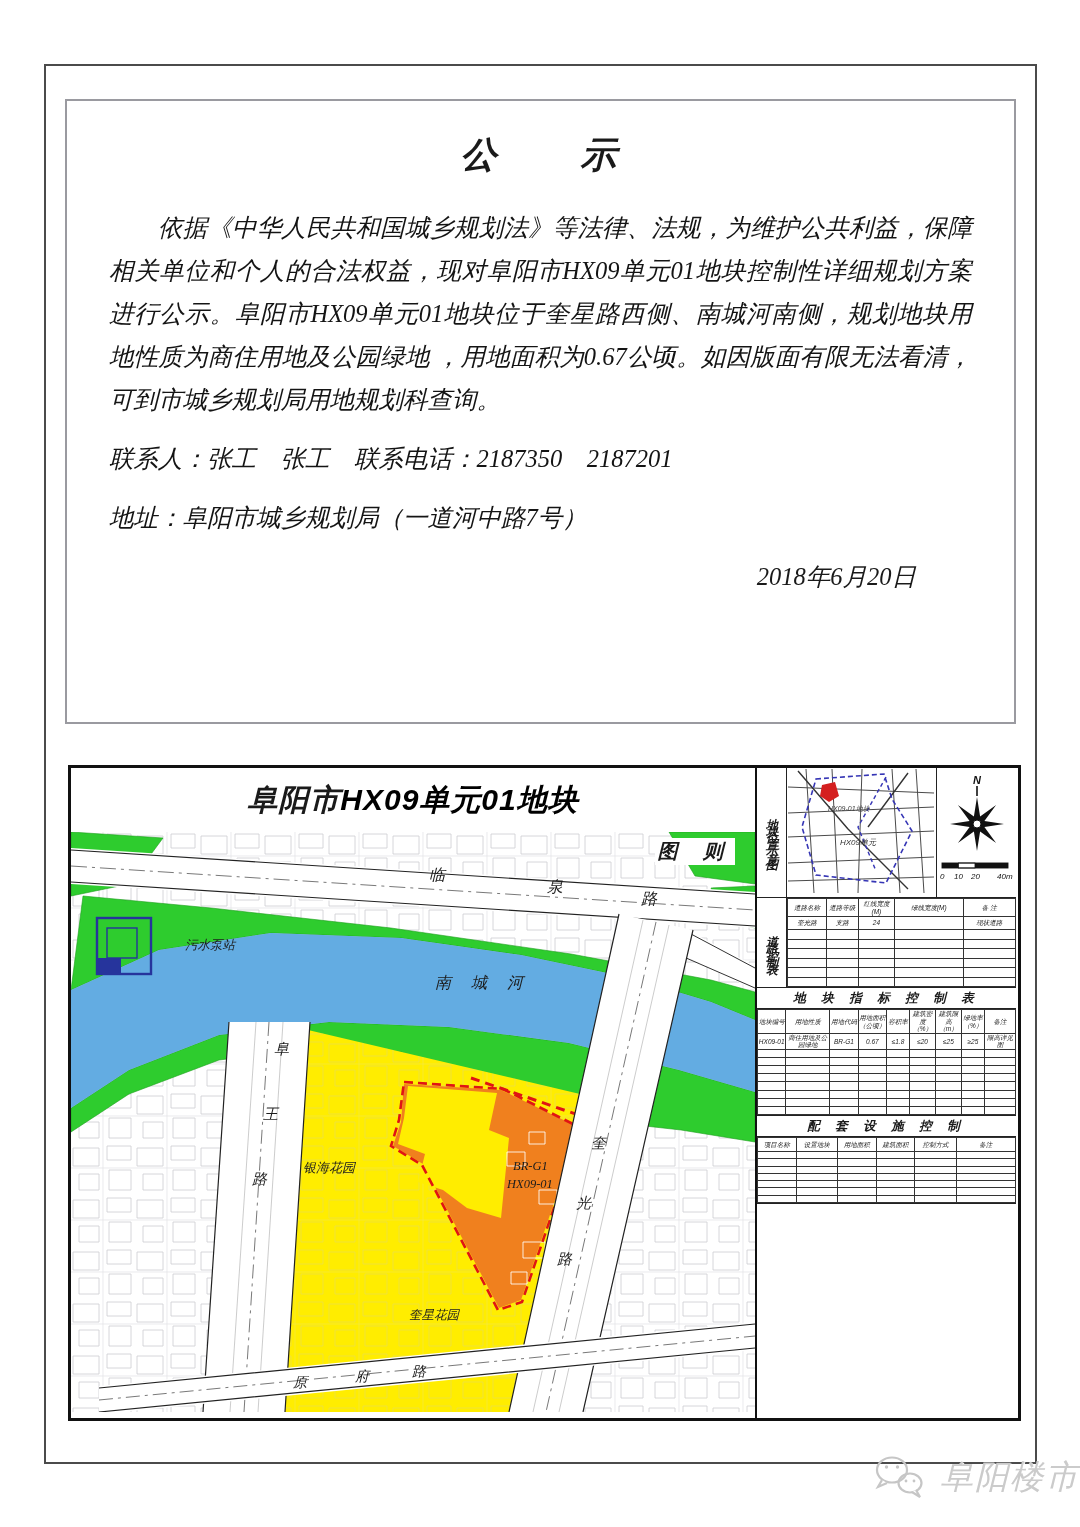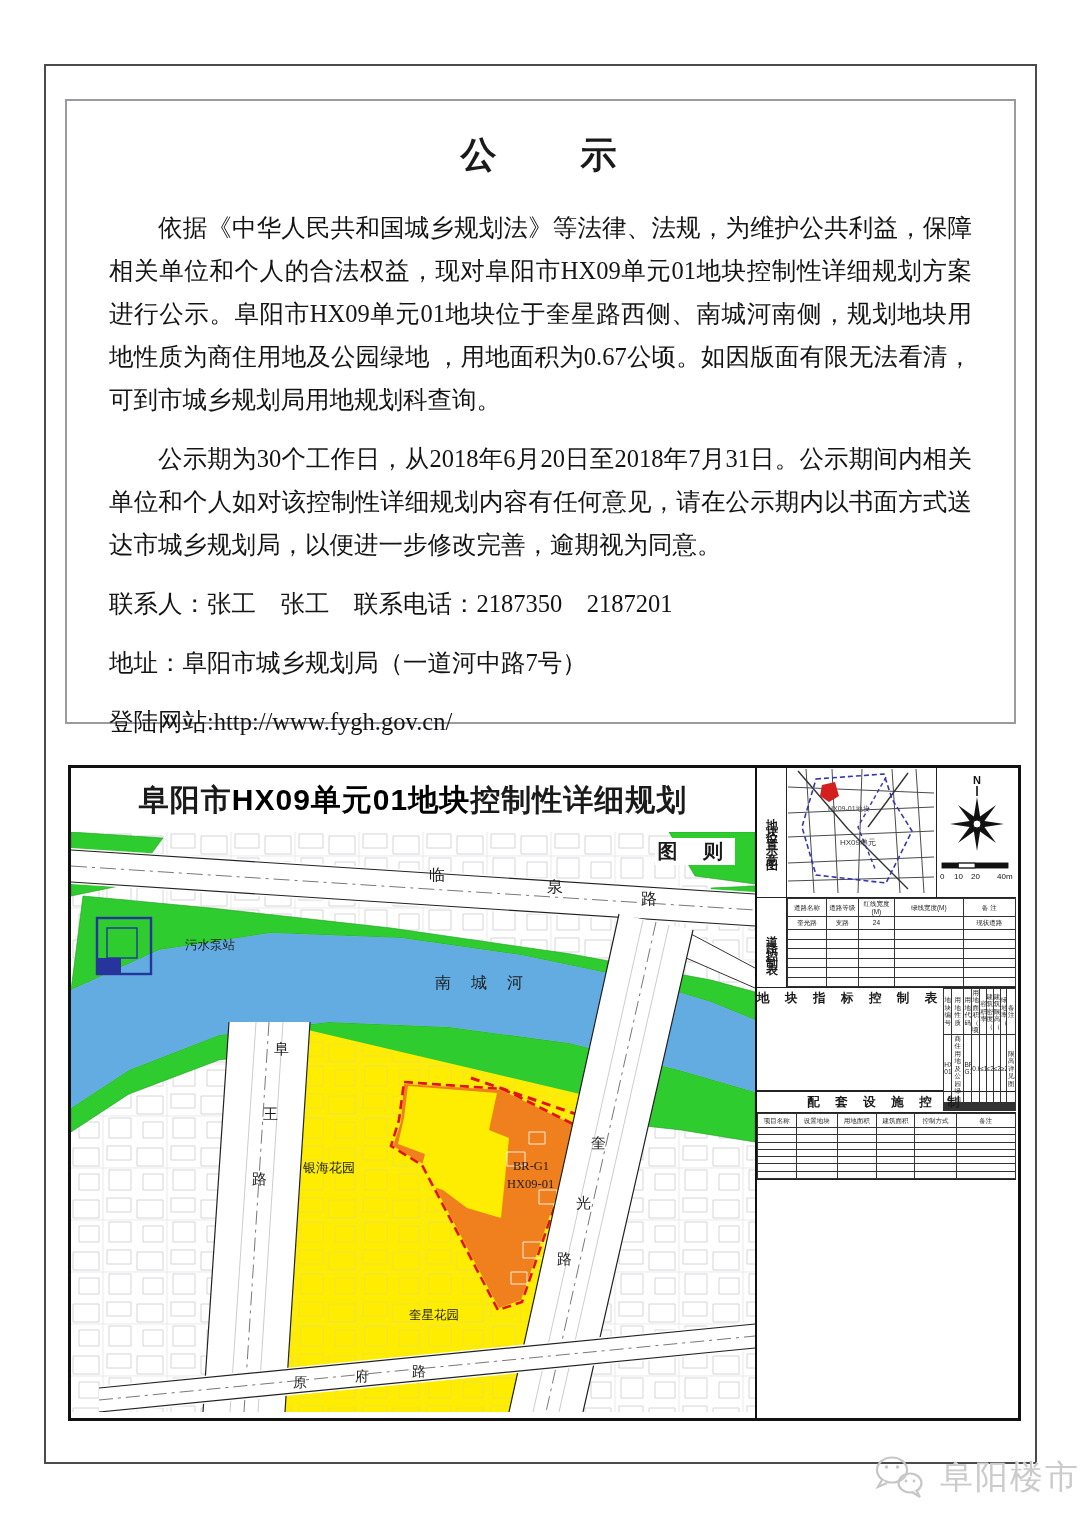--- a/index.html
+++ b/index.html
@@ -1,17 +1,17 @@
 <!DOCTYPE html>
 <html><head>
 <meta charset="utf-8">
 <style>
   html,body{margin:0;padding:0;background:#fff;}
   .page{position:relative;width:1080px;height:1527px;background:#fff;overflow:hidden;
-        font-family:"Liberation Sans","DejaVu Sans",sans-serif;color:#1a1a1a;}
+        font-family:"Liberation Sans","DejaVu Sans",sans-serif;color:#1a1a1a;font-style:italic;}
   .outer-frame{position:absolute;left:44px;top:64px;width:989px;height:1396px;
         border:2px solid #4b4b4b;background:#fff;}
   
   .notice-box{position:absolute;left:65px;top:99px;width:951px;height:625px;
         border:2px solid #9a9aa0;background:#fff;box-sizing:border-box;
         font-family:"Liberation Serif","DejaVu Serif",serif;}
   .notice-inner{padding:0 26px;}
   .notice-title{margin-top:30px;text-align:center;font-size:36px;font-weight:bold;letter-spacing:4px;}
   .notice-p{font-size:24.5px;line-height:43px;text-align:justify;margin:16px;color:#141414;}
   .indent{text-indent:2em;}
@@ -25,21 +25,21 @@
         font-size:30px;font-weight:bold;letter-spacing:1px;}
   .map-title .red{color:#000000;}
   .tuze{position:absolute;top:70px;right:20px;font-size:20px;font-weight:bold;letter-spacing:10px;
         background:#fff;padding:0 2px;z-index:5;}
   .map-svg{display:block;}
   
   .side-panel{width:259px;display:flex;flex-direction:column;font-size:8px;}
   .prow{display:flex;border-bottom:1.5px solid #222;box-sizing:border-box;}
   .rowA{height:130px;}
   .rowB{height:90px;}
-  .rowC{height:104px;flex-direction:row;}
+  .rowC{height:128px;flex-direction:column;}
   .rowD{height:88px;flex-direction:column;}
   .rowE{flex:1;border-bottom:none;}
   .strip-v{width:29px;border-right:1px solid #222;display:flex;align-items:center;justify-content:center;
         writing-mode:vertical-rl;text-orientation:upright;font-size:12px;font-weight:bold;letter-spacing:7px;}
   .inset-wrap{width:150px;border-right:1px solid #222;box-sizing:border-box;padding:1px;}
   .compass-col{flex:1;display:flex;flex-direction:column;align-items:center;padding-top:4px;}
   .ptbl{border-collapse:collapse;width:100%;height:100%;table-layout:fixed;}
   .ptbl th,.ptbl td{border:1px solid #333;padding:0;text-align:center;vertical-align:middle;
         font-weight:normal;font-size:6.5px;line-height:1.15;overflow:hidden;color:#222;}
   .tbl-title{text-align:center;font-weight:bold;letter-spacing:6px;font-size:12.5px;
@@ -52,34 +52,31 @@
 </head>
 <body>
 
 <div class="page">
   <div class="outer-frame"></div>
 
   <div class="notice-box">
     <div class="notice-inner">
       <div class="notice-title">公　　示</div>
       <p class="notice-p indent first">依据《中华人民共和国城乡规划法》等法律、法规，为维护公共利益，保障相关单位和个人的合法权益，现对阜阳市HX09单元01地块控制性详细规划方案进行公示。阜阳市HX09单元01地块位于奎星路西侧、南城河南侧，规划地块用地性质为商住用地及公园绿地 ，用地面积为0.67公顷。如因版面有限无法看清，可到市城乡规划局用地规划科查询。</p>
-      <p class="notice-p indent">公示期为30个工作日，从2018年6月20日至2018年7月31日。公示期间内相关单位和个人如对该控制性详细规划内容有任何意见，请在公示期内以书面方式送达市城乡规划局，以便进一步修改完善，逾期视为同意。</p>
       <p class="notice-p">联系人：张工　张工　联系电话：2187350　2187201</p>
       <p class="notice-p">地址：阜阳市城乡规划局（一道河中路7号）</p>
-      <p class="notice-p">登陆网站:http://www.fygh.gov.cn/</p>
       <div class="notice-date">2018年6月20日</div>
     </div>
   </div>
 
   <div class="map-figure">
     <div class="map-area">
       <div class="map-title">
         <span>阜阳市</span>
           <span class="red">HX09单元01地块</span>
-          <span>控制性详细规划</span>
       </div>
       <div class="tuze">图 则</div>
 
       <svg class="map-svg" width="684" height="580" viewBox="0 0 684 580">
         <defs>
           <pattern id="pcl" width="64" height="52" patternUnits="userSpaceOnUse">
             <path d="M2 4 h26 v18 h-26 z M36 2 h24 v14 h-24 z M8 30 h20 v16 h-20 z M38 26 h22 v20 h-22 z" fill="none" stroke="#c6c6cc" stroke-width="0.8"></path>
             <path d="M0 24 H64 M32 0 V52" stroke="#d9d9de" stroke-width="0.6"></path>
           </pattern>
         </defs>

